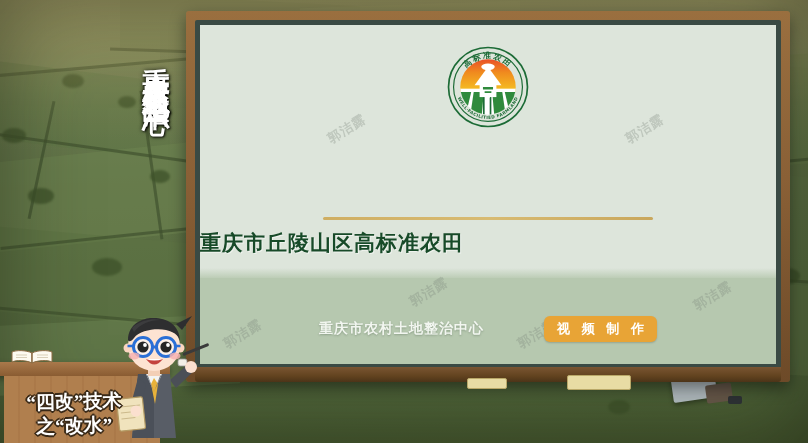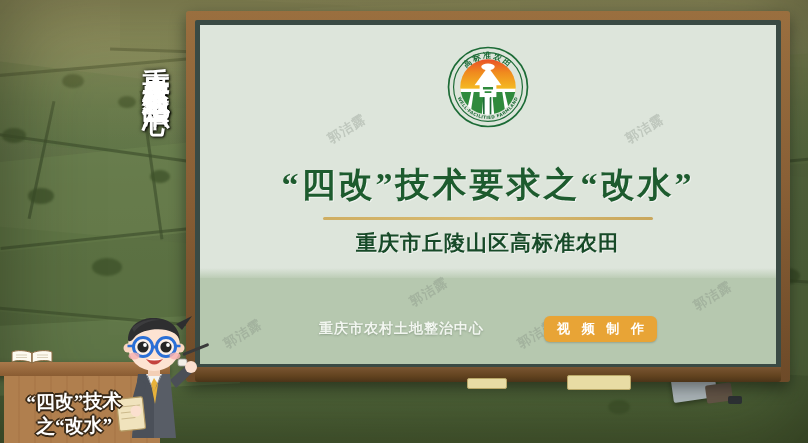--- a/index.html
+++ b/index.html
@@ -122,21 +122,21 @@
     white-space:nowrap;
   }
   .divider{
     position:absolute;left:50%;top:192px;transform:translateX(-50%);
     width:330px;height:3px;
     background:linear-gradient(90deg,#cfae62,#d8bb72 50%,#c9a75c);
     border-radius:2px;
   }
   .sub-title{
     position:absolute;left:0;right:0;top:204px;
-    text-align:center;
+    text-align:left;
     font-family:"Liberation Serif","DejaVu Serif",serif;
     font-weight:700;
     font-size:21px;
     line-height:29px;
     letter-spacing:1px;
     color:#174a28;
     text-shadow:1px 1px 0 rgba(255,255,255,.55);
   }
   .sub-title div{white-space:nowrap;}
 
@@ -329,21 +329,20 @@
             </g>
             <text font-size="9.5" font-weight="bold" fill="#1c6b36" letter-spacing="2.2" font-family="DejaVu Sans, sans-serif">
               <textPath href="#arcTop" startOffset="50%" text-anchor="middle">高标准农田</textPath>
             </text>
             <text font-size="5.1" font-weight="bold" fill="#1c6b36" letter-spacing="0.5" font-family="DejaVu Sans, sans-serif">
               <textPath href="#arcBot" startOffset="50%" text-anchor="middle">WELL·FACILITIED FARMLAND</textPath>
             </text>
           </svg>
         </div>
 
-        <div class="main-title">“四改”技术要求之“改水”</div>
 
         <div class="divider"></div>
 
         <div class="sub-title">
           <div>重庆市丘陵山区高标准农田</div>
         </div>
 
         <div class="wm" style="left:126px;top:95px;">郭洁露</div>
         <div class="wm" style="left:424px;top:95px;">郭洁露</div>
         <div class="wm" style="left:208px;top:258px;">郭洁露</div>

